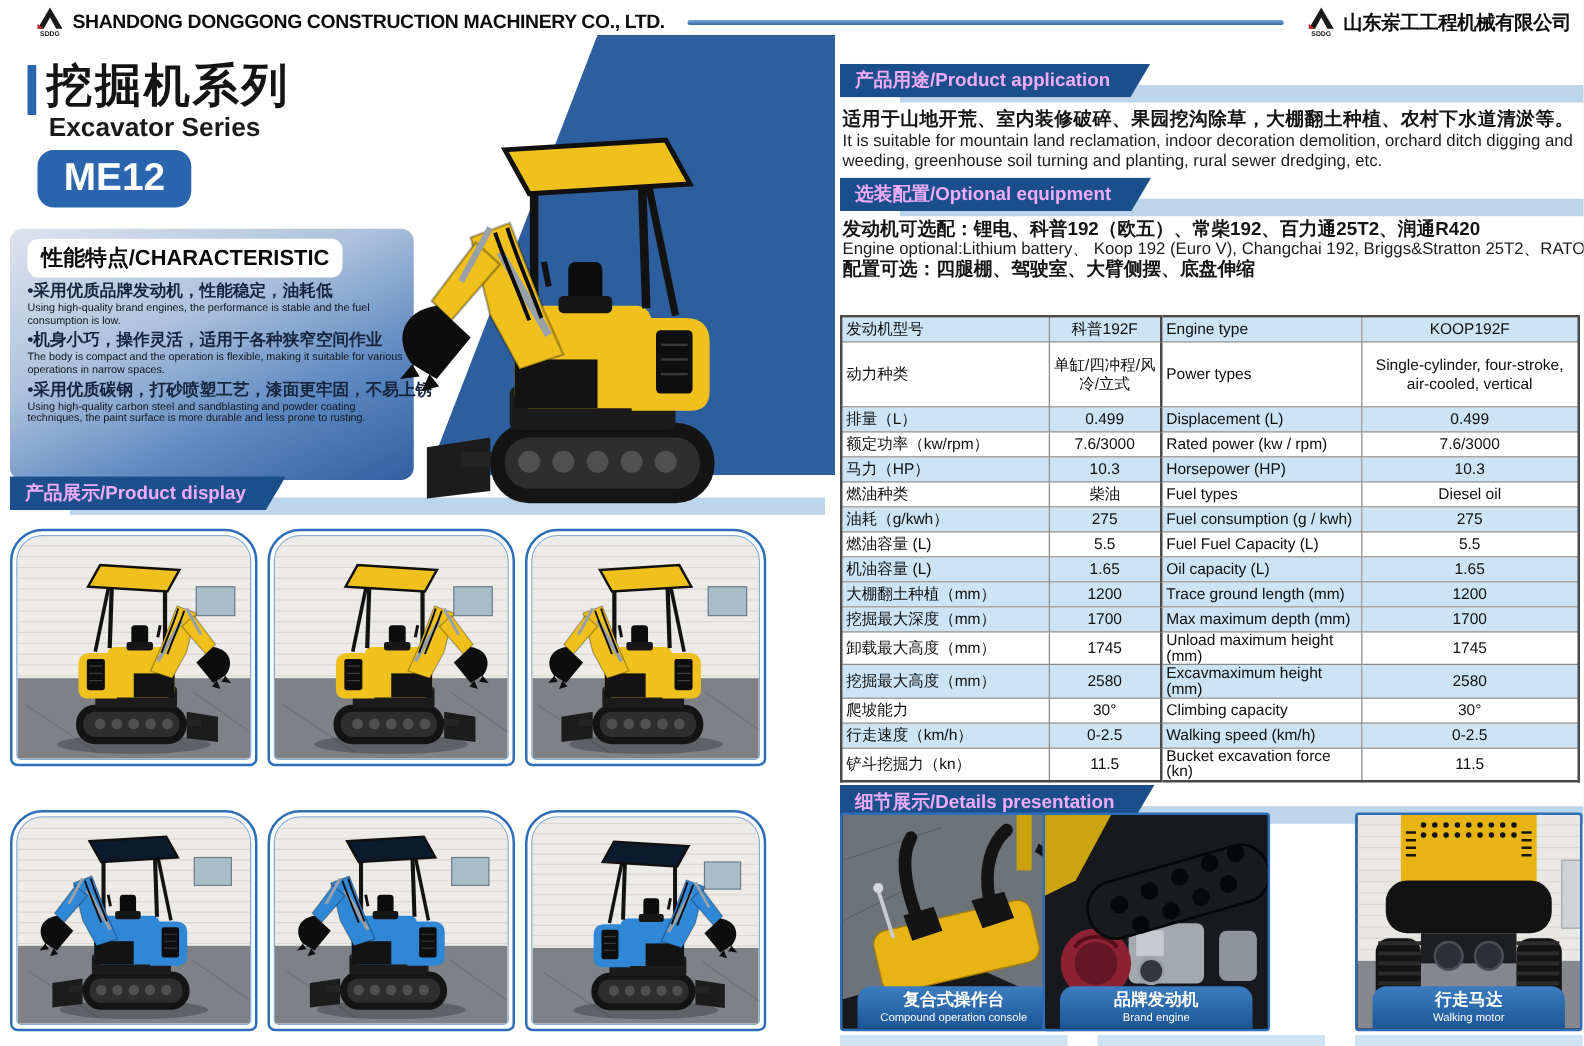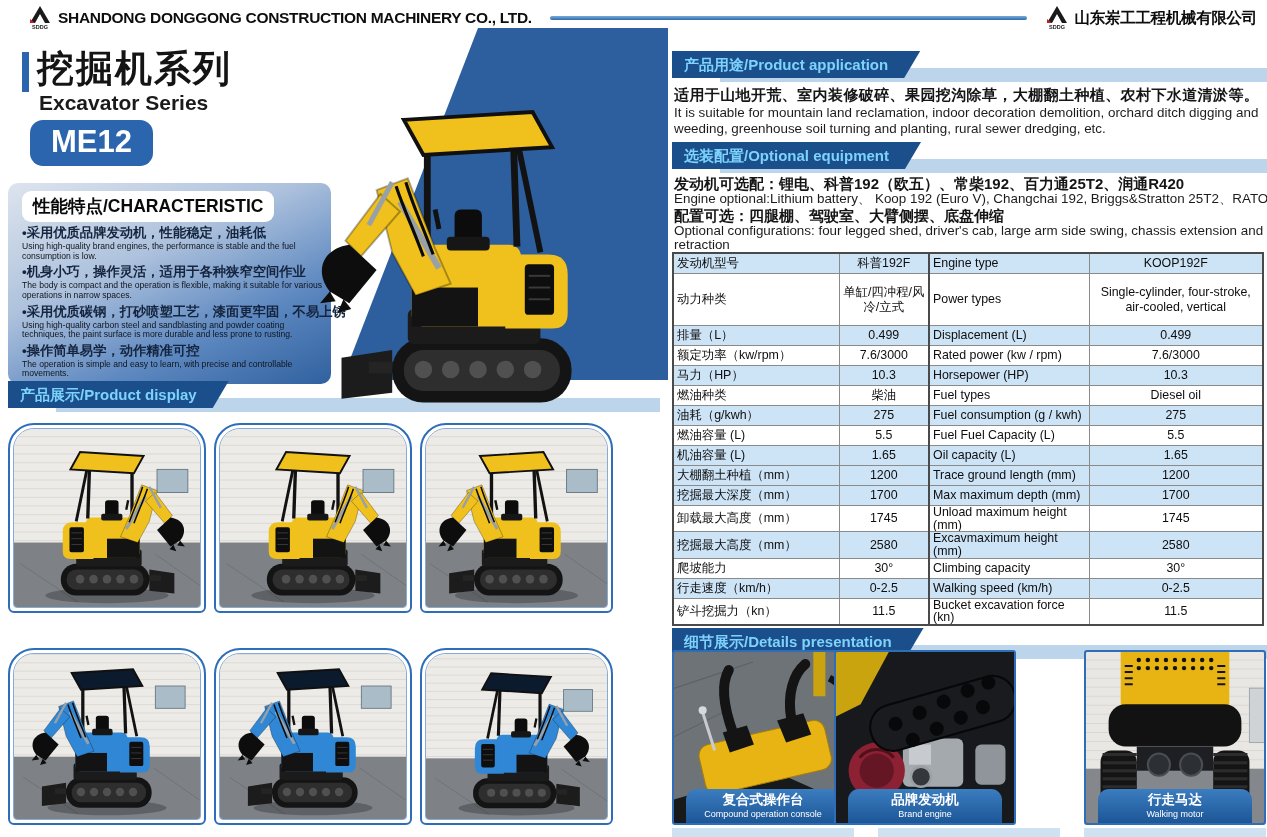--- a/index.html
+++ b/index.html
@@ -26,21 +26,21 @@
               background:linear-gradient(155deg,#dde4ee 0%,#aec2dd 38%,#5d88c0 70%,#30619f 100%);
               padding:8px 6px 0 14px;box-sizing:border-box;}
   .char-title{display:inline-block;background:#fff;border-radius:9px;padding:3px 11px 4px;
               font-size:17.5px;font-weight:bold;color:#0a0a0a;}
   .bullet{margin-top:2px;}
   .bullet-cn{font-size:13.3px;font-weight:bold;color:#15253f;white-space:nowrap;}
   .bullet-en{font-size:8.6px;color:#10151c;line-height:1.12;width:302px;}
   
   .sec{position:absolute;height:31px;}
   .sec .strip{position:absolute;left:48px;right:0;top:17px;height:14px;background:#bdd5ea;}
-  .sec .bar{position:absolute;left:0;top:0;height:27px;background:#1a4f8b;color:#7dd3fc;font-size:15px;
+  .sec .bar{position:absolute;left:0;top:0;height:27px;background:#1a4f8b;color:#f0abfc;font-size:15px;
             font-weight:bold;line-height:27px;padding:0 32px 0 12px;white-space:nowrap;
             clip-path:polygon(0 0,100% 0,calc(100% - 16px) 100%,0 100%);}
   #sec-display{left:8px;top:381px;width:652px;z-index:2;}
   #sec-application{left:672px;top:51px;width:595px;}
   #sec-optional{left:672px;top:142px;width:595px;}
   #sec-details{left:672px;top:628px;width:595px;}
   
   .app-cn{position:absolute;left:674px;top:86px;width:593px;font-size:15px;font-weight:bold;
           color:#151515;white-space:nowrap;letter-spacing:0.4px;}
   .app-en{position:absolute;left:674px;top:105px;width:591px;font-size:13.4px;color:#1c1c1c;line-height:1.2;}
@@ -155,24 +155,20 @@
           <div class="bullet-en">Using high-quality brand engines, the performance is stable and the fuel consumption is low.</div>
         </div>
         <div class="bullet">
           <div class="bullet-cn">•机身小巧，操作灵活，适用于各种狭窄空间作业</div>
           <div class="bullet-en">The body is compact and the operation is flexible, making it suitable for various operations in narrow spaces.</div>
         </div>
         <div class="bullet">
           <div class="bullet-cn">•采用优质碳钢，打砂喷塑工艺，漆面更牢固，不易上锈</div>
           <div class="bullet-en">Using high-quality carbon steel and sandblasting and powder coating techniques, the paint surface is more durable and less prone to rusting.</div>
         </div>
-        <div class="bullet">
-          <div class="bullet-cn">•操作简单易学，动作精准可控</div>
-          <div class="bullet-en">The operation is simple and easy to learn, with precise and controllable movements.</div>
-        </div>
       </div>
   </div>
 
   <div class="sec" id="sec-display">
     <div class="strip"></div>
     <div class="bar">产品展示/Product display</div>
   </div>
   <div class="sec" id="sec-application">
     <div class="strip"></div>
     <div class="bar">产品用途/Product application</div>
@@ -186,21 +182,20 @@
     <div class="bar">细节展示/Details presentation</div>
   </div>
 
   <div class="app-cn">适用于山地开荒、室内装修破碎、果园挖沟除草，大棚翻土种植、农村下水道清淤等。</div>
   <div class="app-en">It is suitable for mountain land reclamation, indoor decoration demolition, orchard ditch digging and weeding, greenhouse soil turning and planting, rural sewer dredging, etc.</div>
 
   <div class="opt-block">
     <div class="opt-cn">发动机可选配：锂电、科普192（欧五）、常柴192、百力通25T2、润通R420</div>
     <div class="opt-en">Engine optional:Lithium battery、 Koop 192 (Euro V), Changchai 192, Briggs&amp;Stratton 25T2、RATO R420</div>
     <div class="opt-cn">配置可选：四腿棚、驾驶室、大臂侧摆、底盘伸缩</div>
-    <div class="opt-en wrap">Optional configurations: four legged shed, driver's cab, large arm side swing, chassis extension and retraction</div>
   </div>
 
   <table class="spec-table" id="spec-table">
     <colgroup>
         <col style="width:166px">
         <col style="width:90px">
         <col style="width:160px">
         <col style="width:174px">
       </colgroup>
     <tbody id="spec-body">

